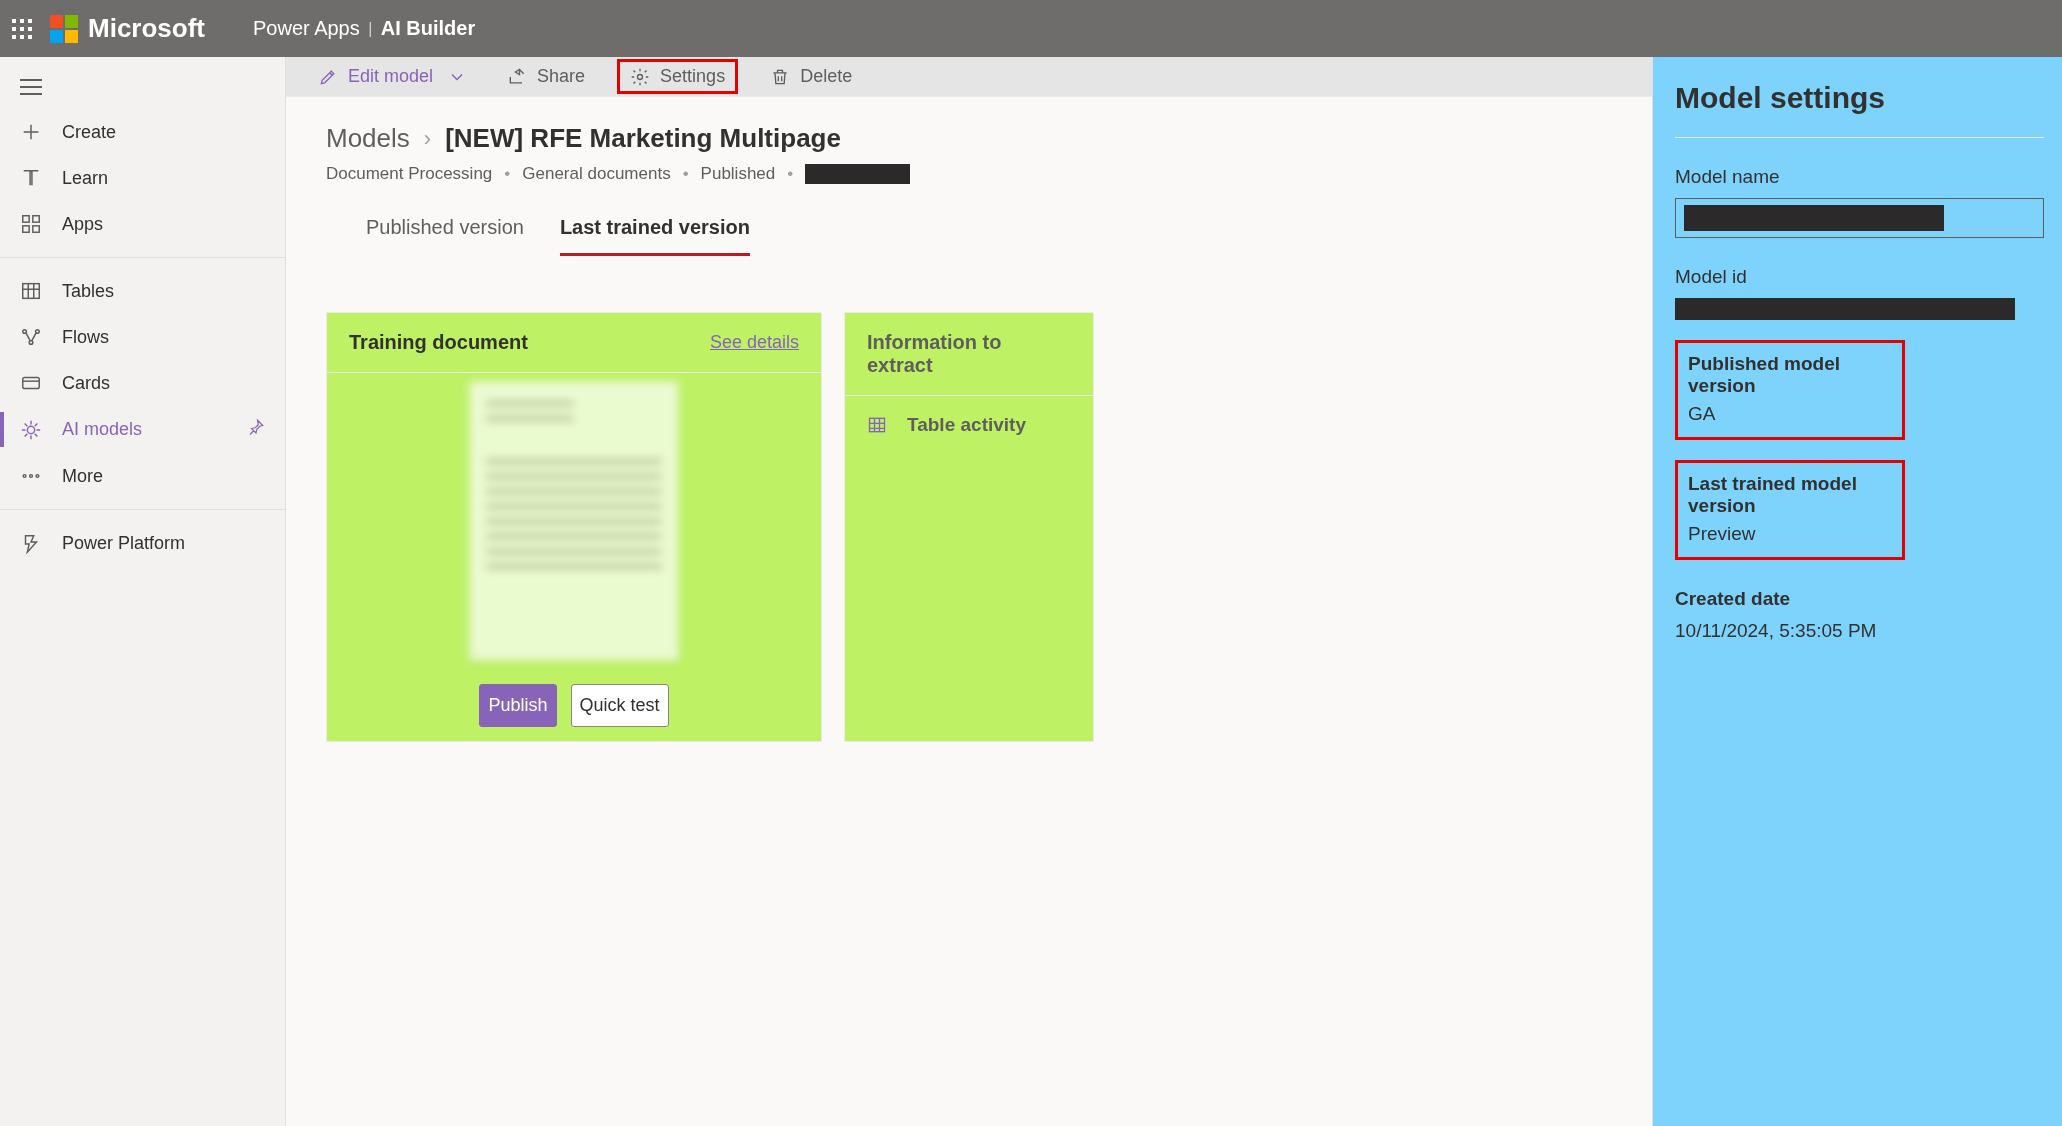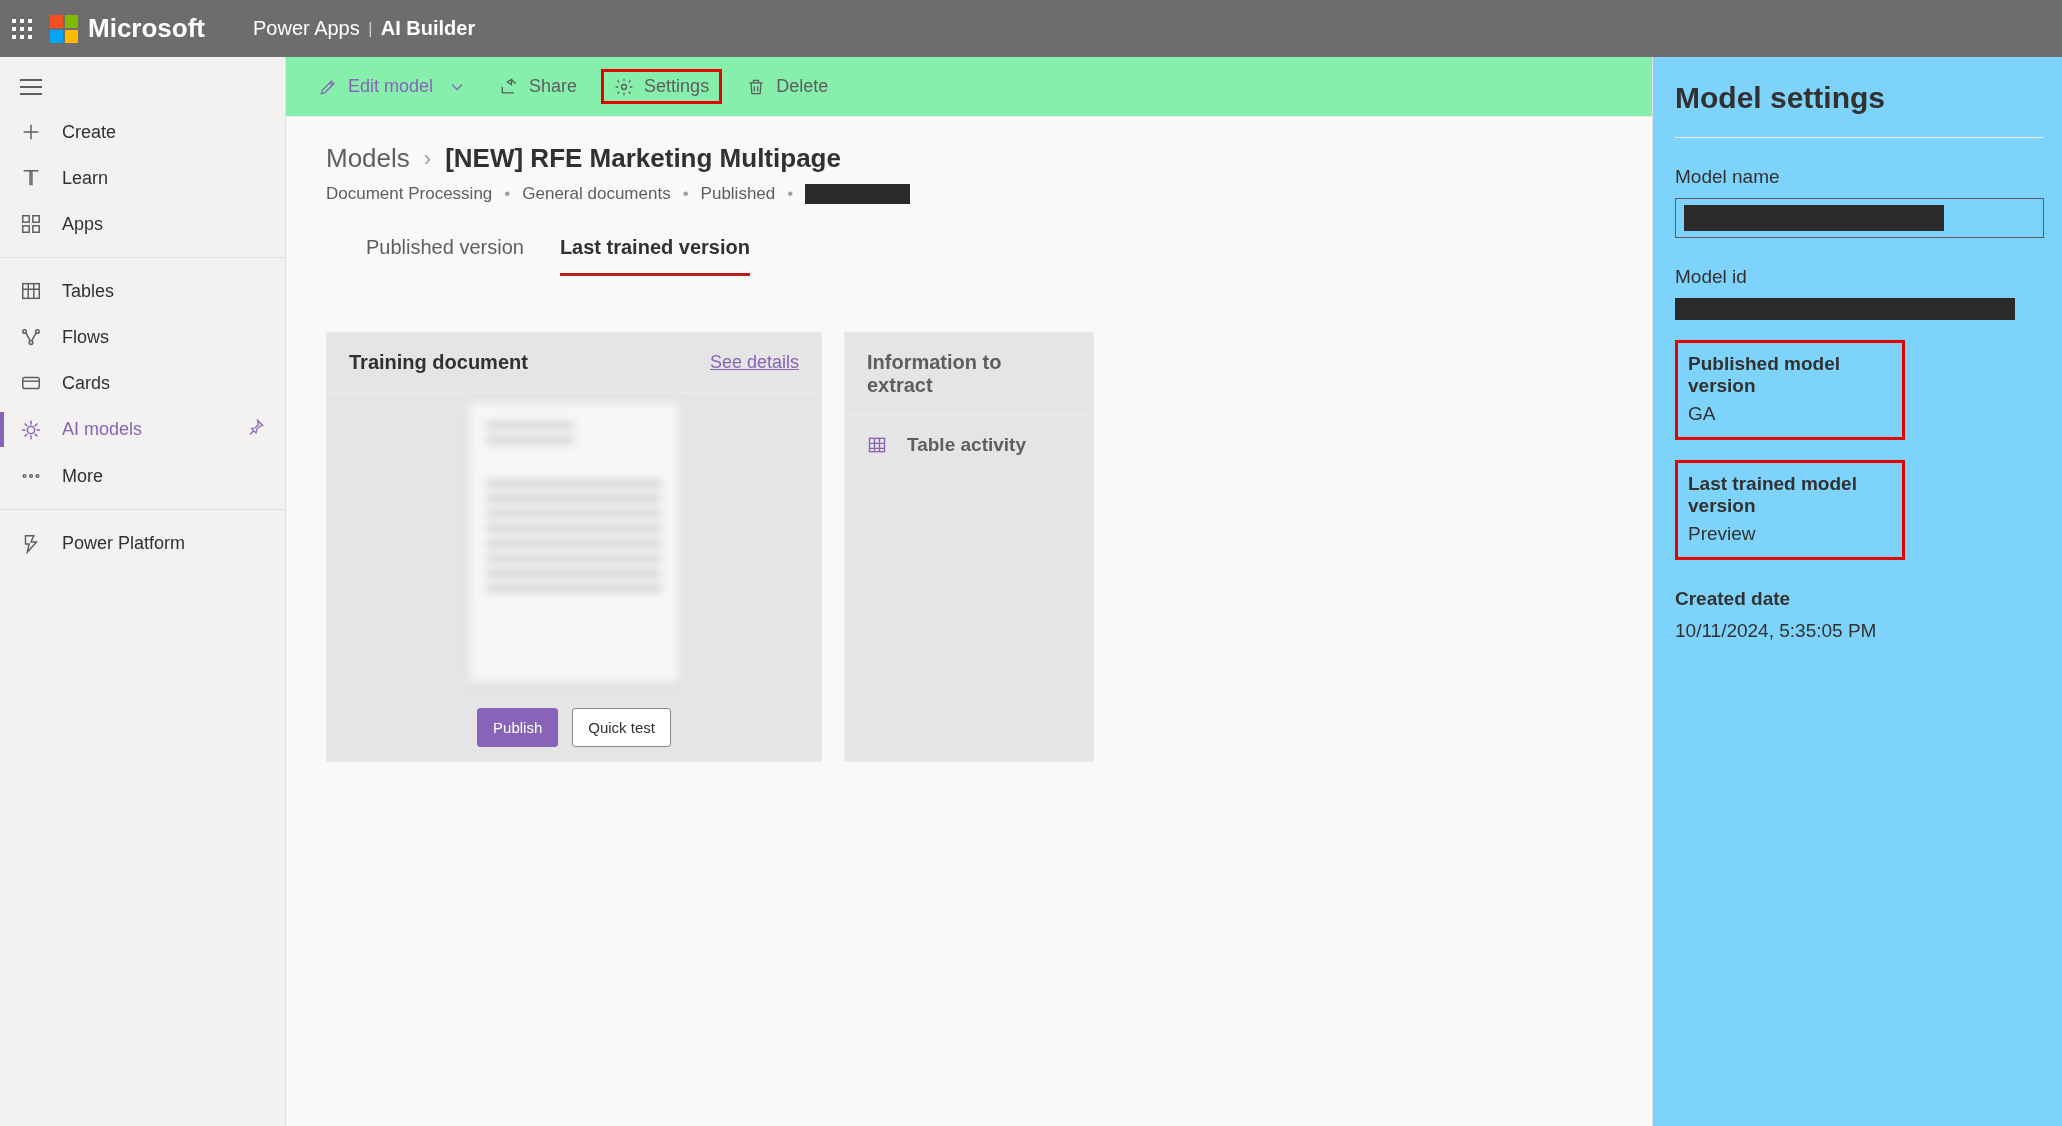--- a/index.html
+++ b/index.html
@@ -92,26 +92,26 @@
   .nav-sep { height:1px; background:#e1dfdd; margin:6px 0; }
 
   
   .main {
     flex:1 1 auto;
     min-width:0;
     display:flex; flex-direction:column;
     background:#faf9f8;
   }
   .cmdbar {
-    height:60px;
-    background:#86efac;
+    height:40px;
+    background:#e5e5e5;
     border-bottom:1px solid #edebe9;
     display:flex; align-items:center;
     padding: 0 24px;
-    gap: 16px;
+    gap: 24px;
     color:#605e5c;
     font-size:18px;
   }
   .cmd { display:flex; align-items:center; gap:10px; padding:6px 8px; cursor:pointer; }
   .cmd svg{ width:20px; height:20px; }
   .cmd .label{}
   .cmd.edit { color:#8764b8; }
   .cmd.edit svg{ stroke:#8764b8; }
   .chev-down { margin-left:4px; }
   .cmd.highlight-box {
@@ -140,21 +140,21 @@
     font-size:20px; color:#605e5c;
   }
   .tab { padding-bottom:14px; cursor:pointer; }
   .tab.active { color:#323130; font-weight:600; border-bottom:3px solid #b91c1c; }
 
   .cards-row {
     display:flex; gap:22px; padding: 48px 40px 0 40px;
     flex-wrap:wrap;
   }
   .card {
-    background:#e5e5e5;
+    background:#bef264;
     border:1px solid #edebe9;
     border-radius:0;
   }
   .card.training { width:496px; height:430px; display:flex; flex-direction:column;}
   .card-header {
     display:flex; align-items:center; justify-content:space-between;
     padding:18px 22px; border-bottom:1px solid #edebe9;
     font-size:20px; font-weight:600; color:#323130;
   }
   .link { color:#8764b8; text-decoration:underline; font-weight:400; font-size:18px; cursor:pointer;}
@@ -167,21 +167,21 @@
     box-shadow:0 2px 8px rgba(0,0,0,.07);
     padding:18px 16px;
     display:flex; flex-direction:column; gap:8px;
   }
   .page .line { height:7px; background:#c8c6c4; border-radius:2px;}
   .page .line.short{ width:50%; }
   .card-footer {
     display:flex; gap:14px; justify-content:center; padding:16px 0 14px 0;
   }
   .btn {
-    padding:10px 15px; font-size:15px; border-radius:3px; cursor:pointer;
+    padding:10px 8px; font-size:18px; border-radius:3px; cursor:pointer;
     border:1px solid #8a8886; background:#fff; color:#323130;
   }
   .btn.primary { background:#8764b8; color:#fff; border-color:#8764b8;}
 
   .card.info { width:250px; }
   .info-header { padding:18px 22px; font-size:20px; font-weight:600; color:#605e5c;}
   .info-row { display:flex; align-items:center; gap:20px;
     padding:18px 22px; border-top:1px solid #edebe9; color:#605e5c; font-size:19px;font-weight:bold;}
   .info-row svg{ color:#8764b8; }
 

